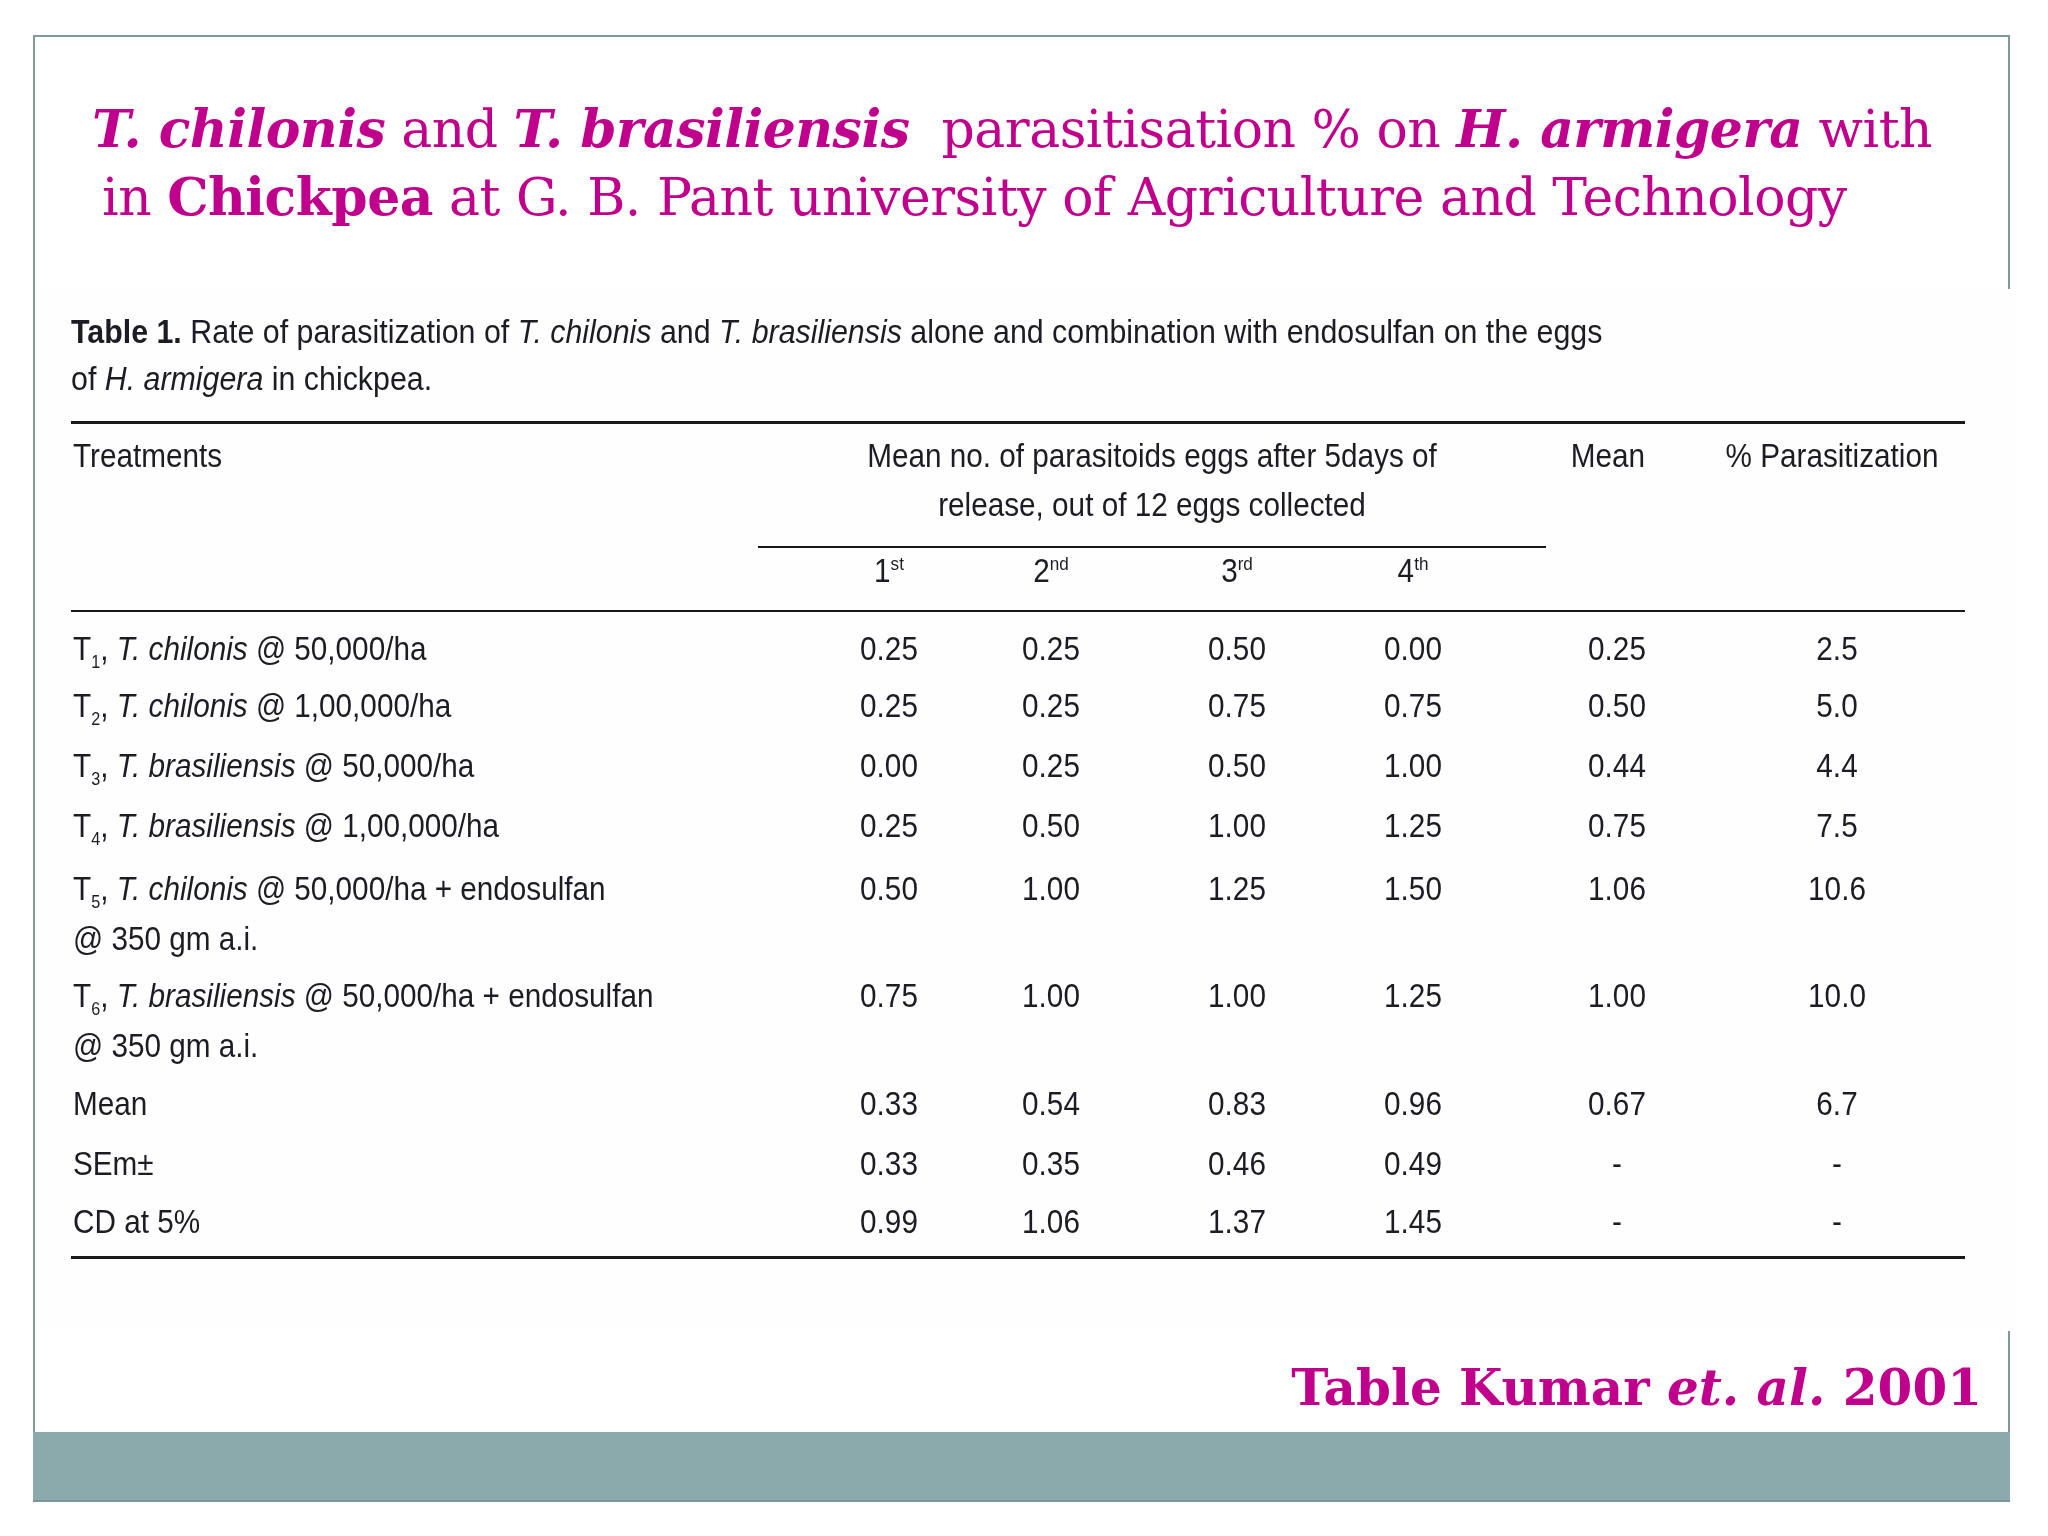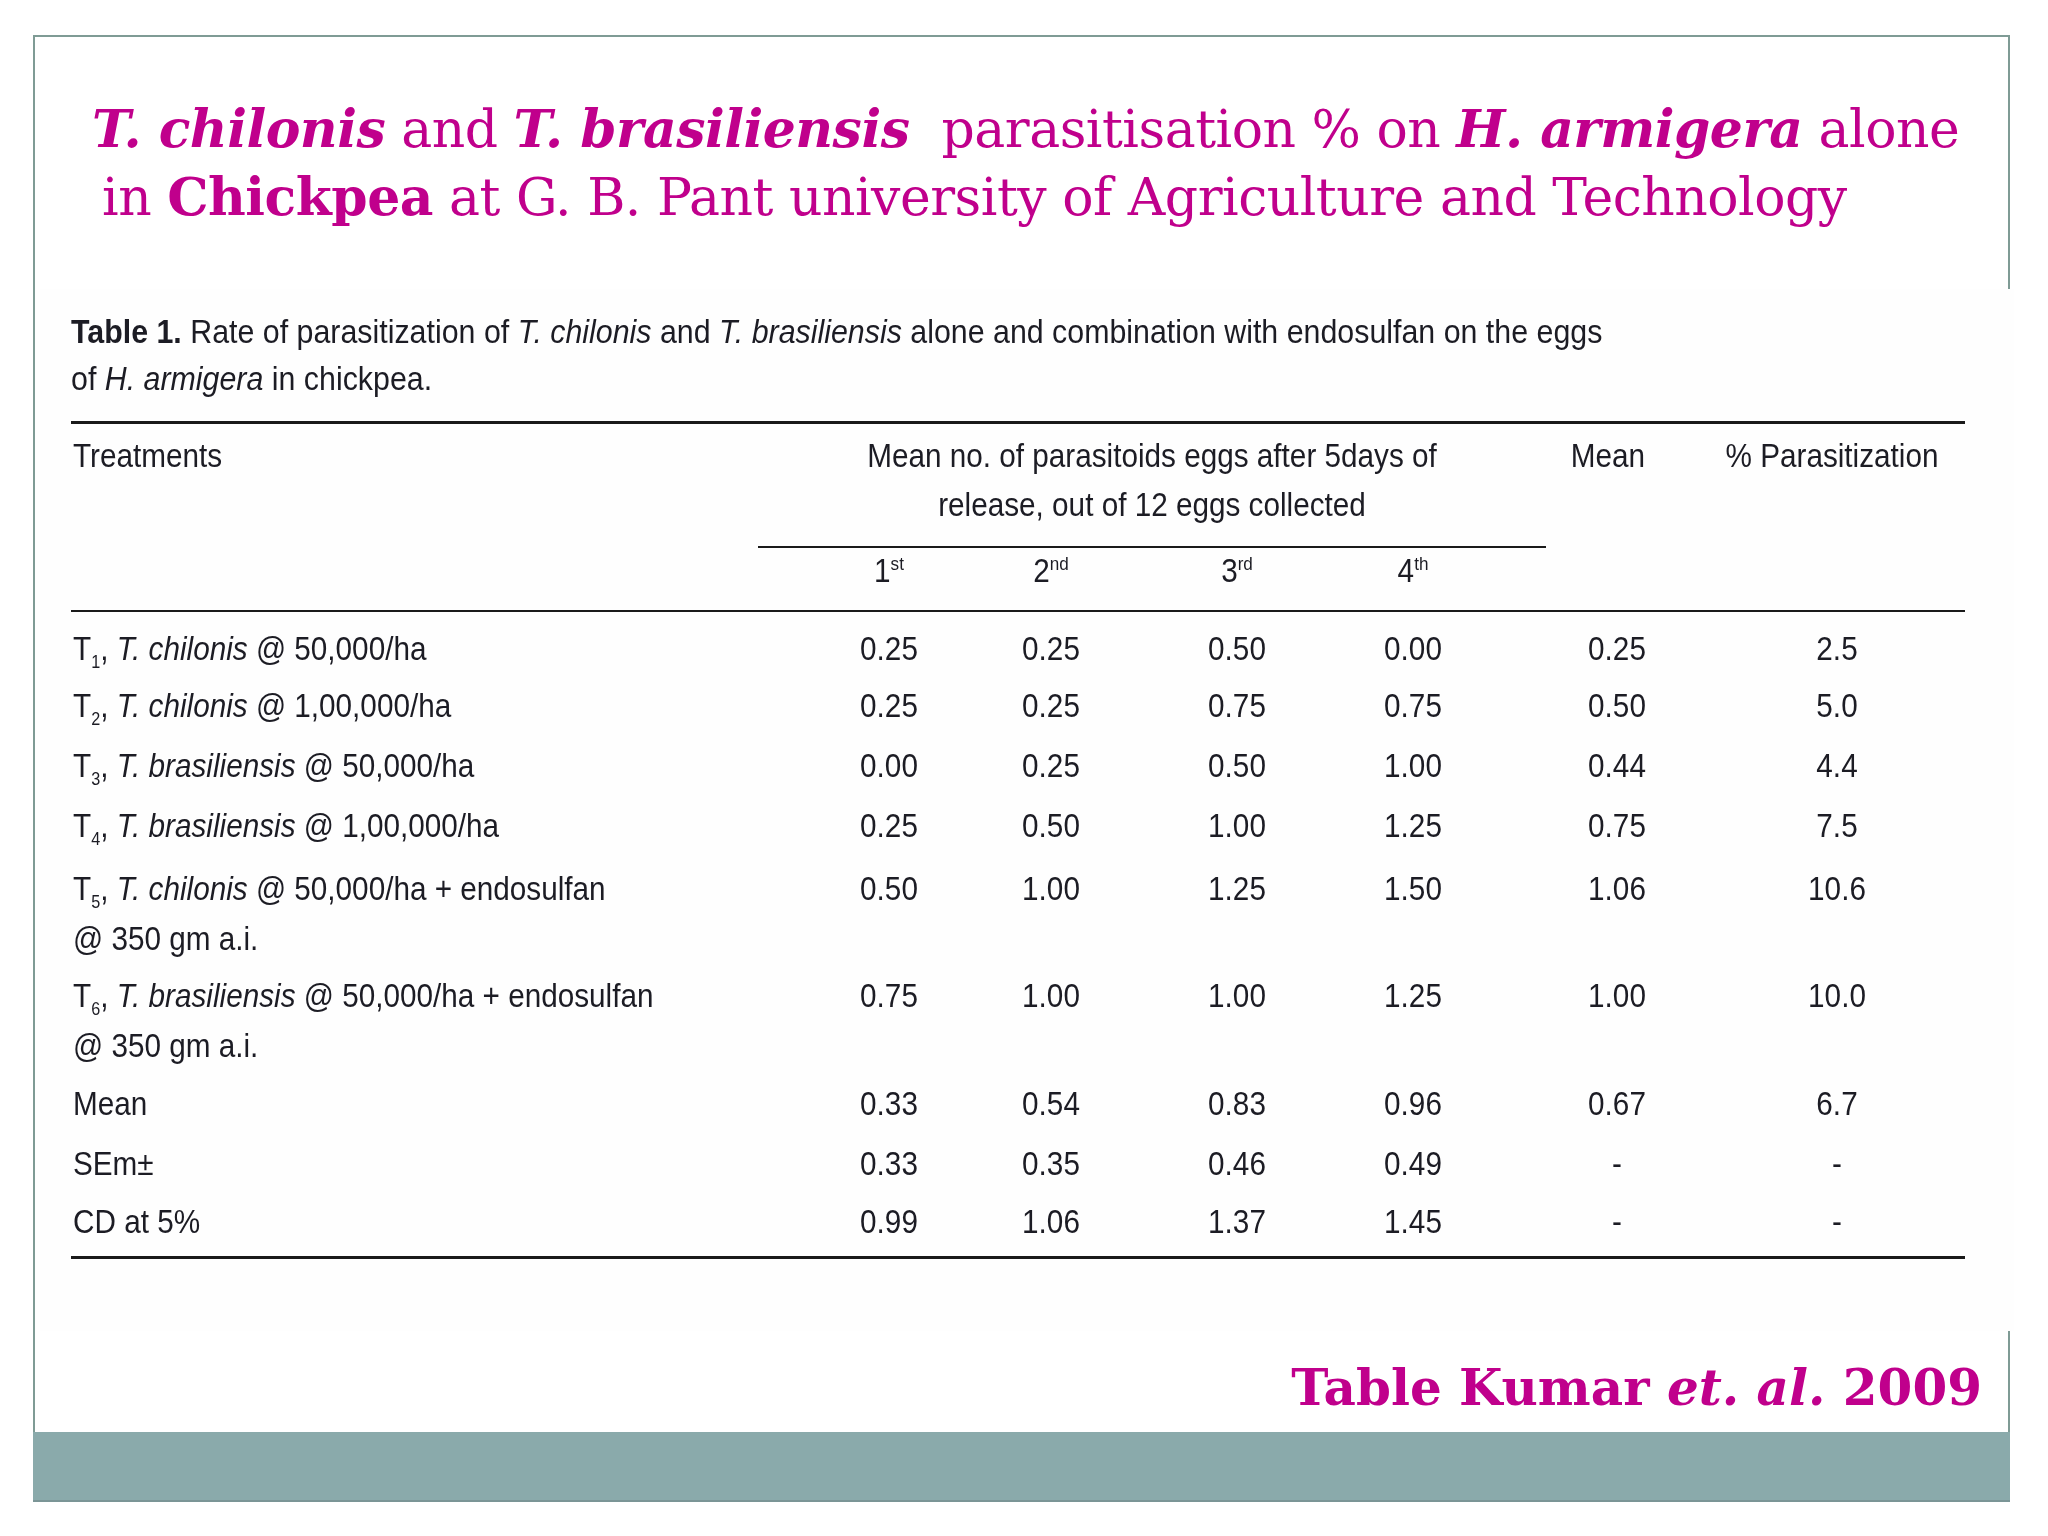--- a/index.html
+++ b/index.html
@@ -23,21 +23,21 @@
   .cite { position:absolute; right:66px; top:1358px; font-family:"DejaVu Serif","Liberation Serif",serif; font-weight:bold; color:#c0008c; font-size:50px; white-space:nowrap; }
   .cite i { font-style:italic; }
   .bar { position:absolute; left:33px; top:1432px; width:1977px; height:70px; background:#8aaaab; border-bottom:2px solid #7b9596; box-sizing:border-box; }
 </style>
 </head>
 <body>
 
 <div class="frame"></div>
 
 <div class="title title-1">
-  <b><i>T. chilonis</i></b><span> and </span><b><i>T. brasiliensis</i></b><span style="white-space:pre">  parasitisation % on </span><b><i>H. armigera</i></b><span> alone</span>
+  <b><i>T. chilonis</i></b><span> and </span><b><i>T. brasiliensis</i></b><span style="white-space:pre">  parasitisation % on </span><b><i>H. armigera</i></b><span> with</span>
 </div>
 <div class="title title-2">
   <span style="white-space:pre">in </span><b>Chickpea</b><span> at G. B. Pant university of Agriculture and Technology</span>
 </div>
 
 <div class="tbl-img"></div>
 
 <div class="sans cap cap-1"><b>Table 1.</b><span style="white-space:pre"> Rate of parasitization of </span><i>T. chilonis</i><span style="white-space:pre"> and </span><i>T. brasiliensis</i><span style="white-space:pre"> alone and combination with endosulfan on the eggs</span></div>
 <div class="sans cap cap-2"><span style="white-space:pre">of </span><i>H. armigera</i><span style="white-space:pre"> in chickpea.</span></div>
 
@@ -118,15 +118,15 @@
     <div class="cell" style="left:1837px; top:1145px;">-</div>
     <div class="lcell" style="top:1203px;">CD at 5%</div>
     <div class="cell" style="left:889px; top:1203px;">0.99</div>
     <div class="cell" style="left:1051px; top:1203px;">1.06</div>
     <div class="cell" style="left:1237px; top:1203px;">1.37</div>
     <div class="cell" style="left:1413px; top:1203px;">1.45</div>
     <div class="cell" style="left:1617px; top:1203px;">-</div>
     <div class="cell" style="left:1837px; top:1203px;">-</div>
   </div>
 
-<div class="cite"><span style="white-space:pre">Table Kumar </span><i>et. al.</i><span style="white-space:pre"> 2009</span></div>
+<div class="cite"><span style="white-space:pre">Table Kumar </span><i>et. al.</i><span style="white-space:pre"> 2001</span></div>
 
 <div class="bar"></div>
 
 </body></html>

